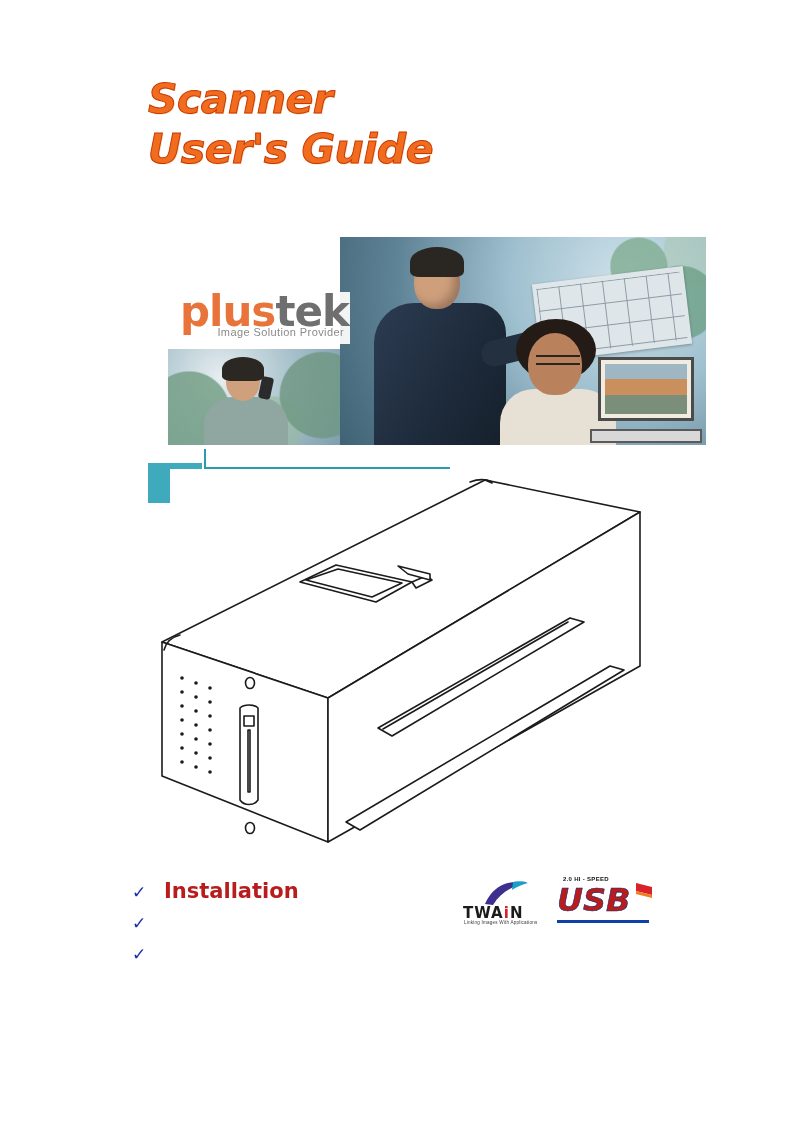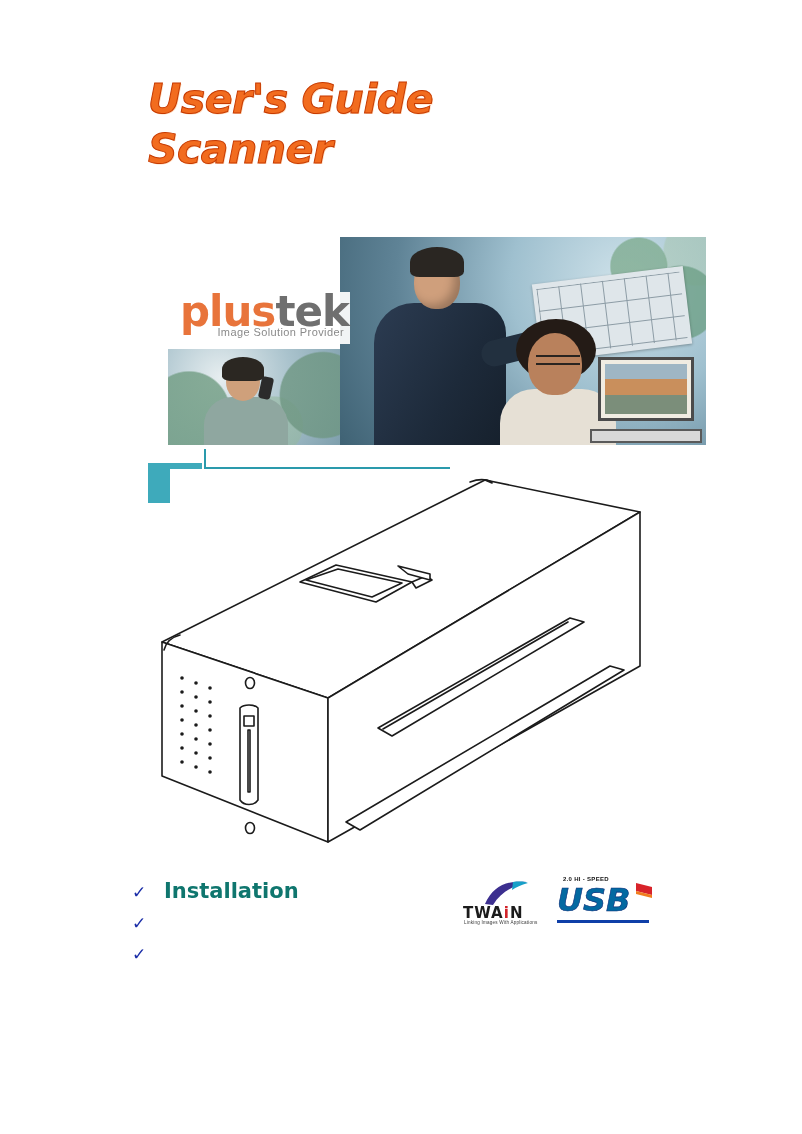--- a/index.html
+++ b/index.html
@@ -261,21 +261,21 @@
     font-size: 17px;
     font-family: "DejaVu Sans", sans-serif;
     flex: 0 0 38px;
     text-align: left;
     padding-left: 6px;
   }
   .bullet-label {
     font-family: "DejaVu Sans", sans-serif;
     font-weight: bold;
     font-size: 21px;
-    color: #0f766e;
+    color: #b91c1c;
     line-height: 22px;
     white-space: nowrap;
   }
 
   
   .badges {
     position: absolute;
     left: 461px;
     top: 876px;
     width: 190px;
@@ -311,39 +311,39 @@
     position: absolute; left: 8px; top: 0px;
     font-family: "Liberation Sans", sans-serif;
     font-size: 6px; font-weight: bold; color: #111;
     letter-spacing: 0.3px;
   }
   .usb-word {
     position: absolute; left: 2px; top: 8px;
     font-family: "DejaVu Sans", sans-serif;
     font-style: italic; font-weight: bold;
     font-size: 32px; line-height: 32px;
-    color: #0369a1;
+    color: #b91c1c;
     -webkit-text-stroke: 0.6px #0b2c78;
   }
   .usb-flag {
     position: absolute; right: -2px; top: 6px; width: 18px; height: 22px;
   }
   .usb-underline {
     position: absolute; left: 2px; top: 44px; width: 92px; height: 3px;
     background: #0f3fa8;
   }
 </style>
 </head>
 <body>
 
 <div class="page">
 
   <div class="title-block">
+    <div class="title-line">Scanner</div>
     <div class="title-line">User's Guide</div>
-    <div class="title-line">Scanner</div>
   </div>
 
   <div class="collage-wrap">
 
     <div class="photo-small">
       <div class="ps-bg"></div>
       <div class="ps-trees"></div>
       <div class="ps-body"></div>
       <div class="ps-head"></div>
       <div class="ps-hair"></div>

